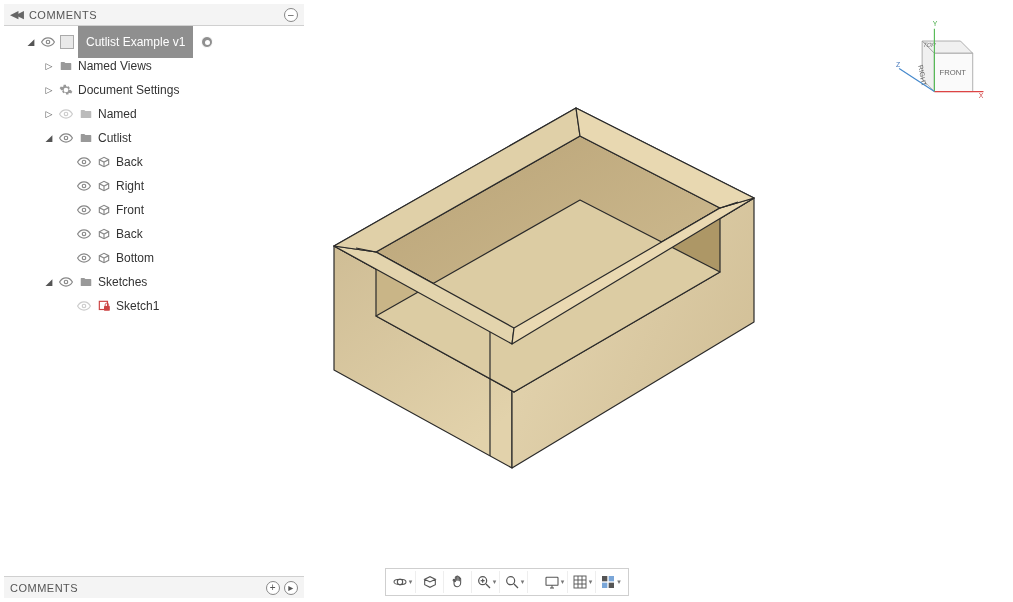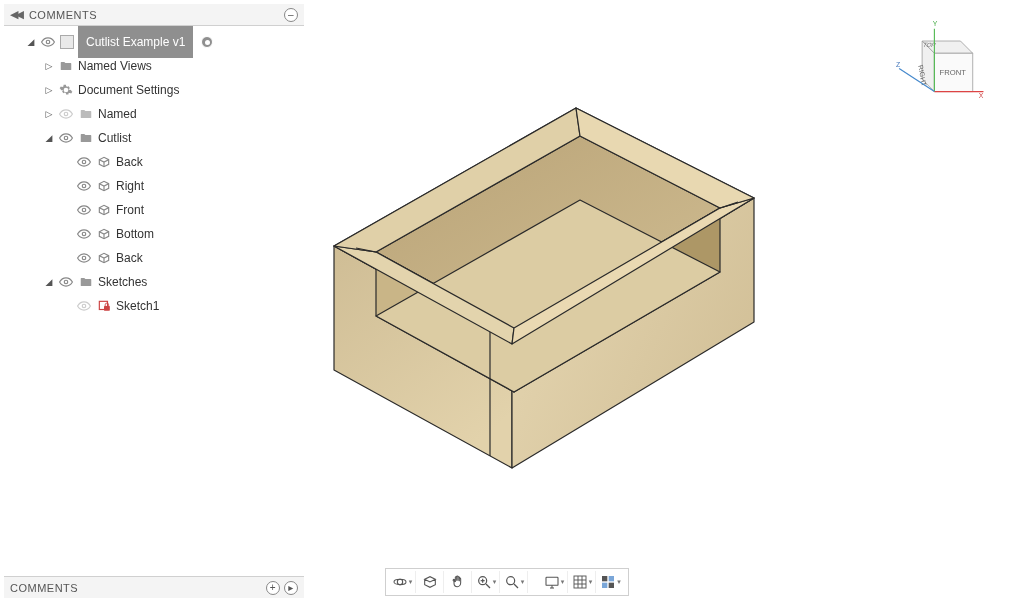--- a/index.html
+++ b/index.html
@@ -318,37 +318,37 @@
             <path d="M1 12s4-7 11-7 11 7 11 7-4 7-11 7S1 12 1 12z"></path>
             <circle cx="12" cy="12" r="3"></circle>
           </svg>
         </span>
       <span class="ic">
           <svg viewBox="0 0 24 24" fill="none" stroke="#888" stroke-width="2">
             <path d="M4 8l8-4 8 4v8l-8 4-8-4V8z"></path>
             <path d="M4 8l8 4 8-4M12 12v8"></path>
           </svg>
         </span>
-      <span class="lbl">Bottom</span>
+      <span class="lbl">Back</span>
     </div>
     <div class="row ind3">
       <span class="tri none"></span>
       <span class="eye">
           <svg viewBox="0 0 24 24" fill="none" stroke="currentColor" stroke-width="2">
             <path d="M1 12s4-7 11-7 11 7 11 7-4 7-11 7S1 12 1 12z"></path>
             <circle cx="12" cy="12" r="3"></circle>
           </svg>
         </span>
       <span class="ic">
           <svg viewBox="0 0 24 24" fill="none" stroke="#888" stroke-width="2">
             <path d="M4 8l8-4 8 4v8l-8 4-8-4V8z"></path>
             <path d="M4 8l8 4 8-4M12 12v8"></path>
           </svg>
         </span>
-      <span class="lbl">Back</span>
+      <span class="lbl">Bottom</span>
     </div>
 
     <div class="row ind2">
       <span class="tri open"></span>
       <span class="eye">
           <svg viewBox="0 0 24 24" fill="none" stroke="currentColor" stroke-width="2">
             <path d="M1 12s4-7 11-7 11 7 11 7-4 7-11 7S1 12 1 12z"></path>
             <circle cx="12" cy="12" r="3"></circle>
           </svg>
         </span>

